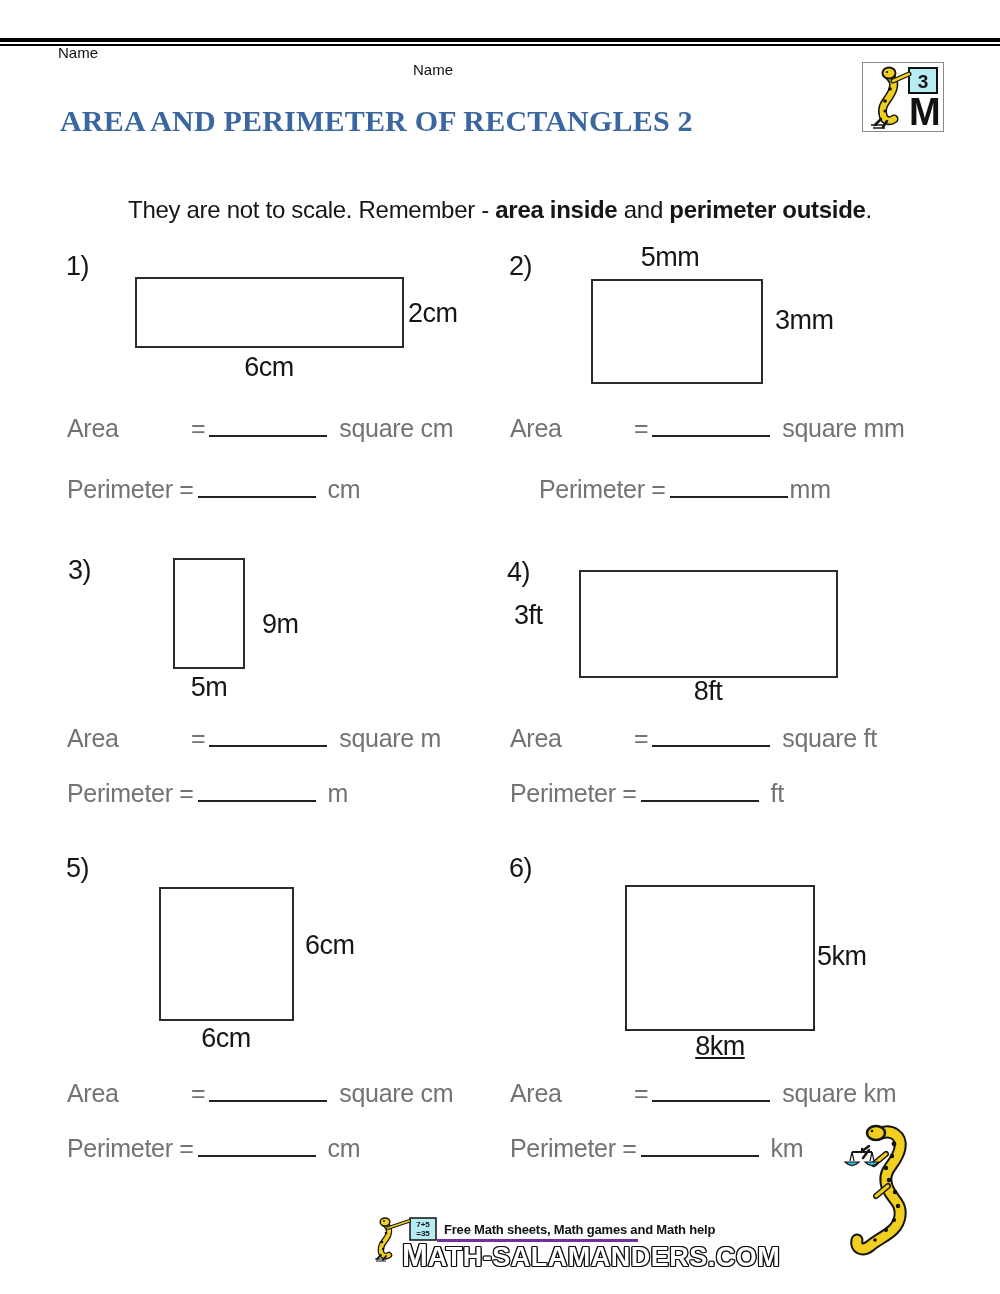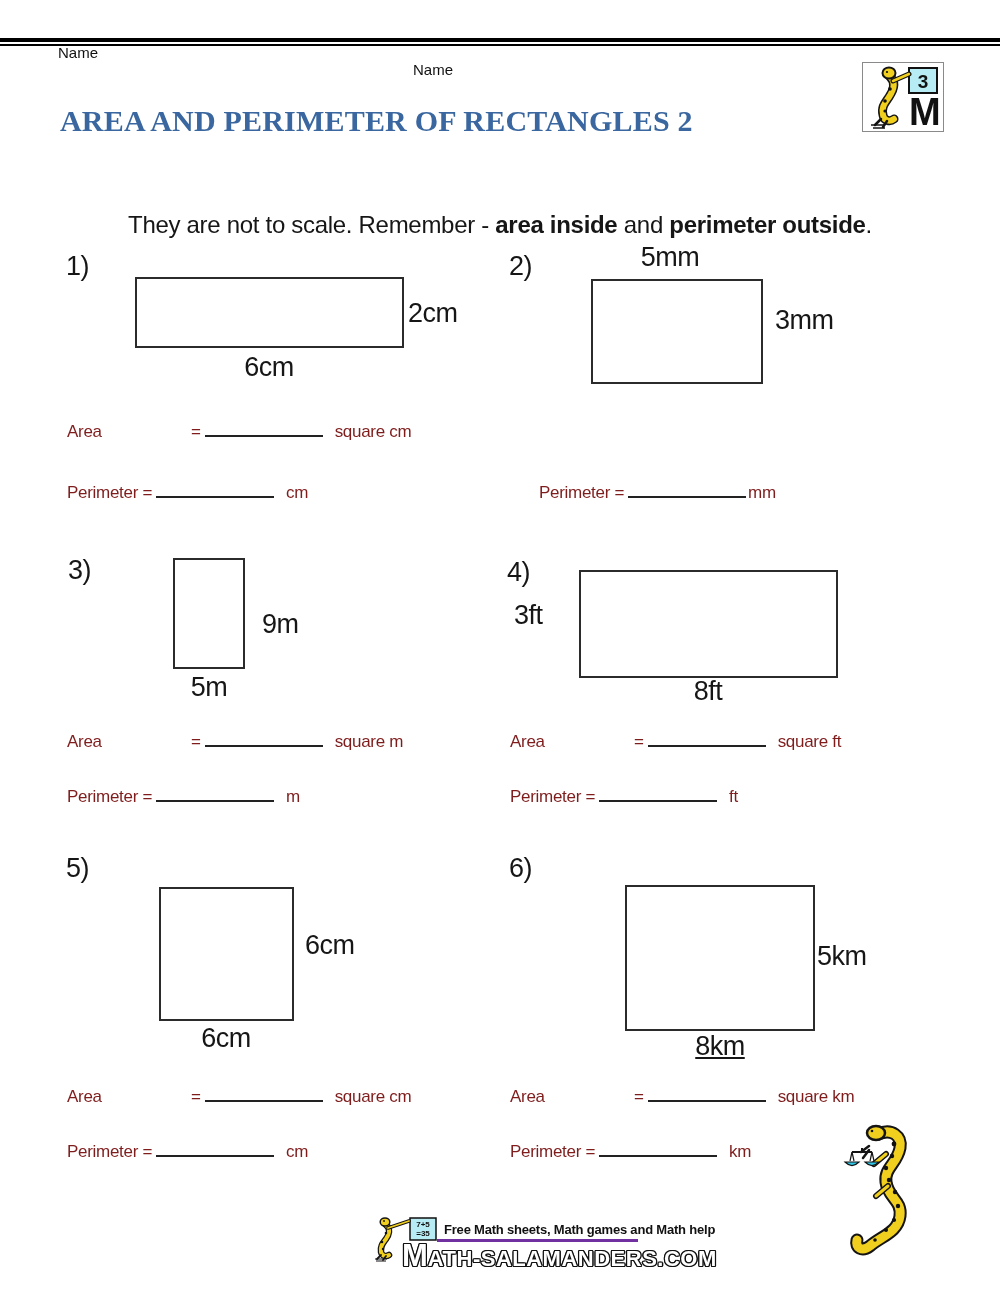--- a/index.html
+++ b/index.html
@@ -17,44 +17,44 @@
 
   .badge-box { left:862px; top:62px; width:80px; height:68px; border:1px solid #8a8a8a; background:#fff; }
 
   .title {
     left:60px; top:104px; width:880px;
     font-family:"Liberation Serif", serif; font-size:30px; font-weight:bold;
     color:#3a679f; letter-spacing:0.2px; white-space:nowrap;
   }
 
   .instr { left:0; top:152px; width:1000px; text-align:center; font-size:24px; letter-spacing:-0.3px; color:#161616; }
-  .instr2 { top:196px;margin-top:15px; }
+  .instr2 { top:196px; }
   .instr b { letter-spacing:-0.3px; }
 
   .pnum { font-size:27px; letter-spacing:-0.5px; color:#161616; }
   .rect { border:2px solid #2b2b2b; background:#fff; box-sizing:border-box; }
   .dim  { font-size:27px; letter-spacing:-0.5px; color:#161616; white-space:nowrap; }
   .dim.centered { transform:translateX(-50%); }
 
-  .row { font-size:17px; letter-spacing:-0.3px; white-space:nowrap; color:#7f1d1d; }
+  .row { font-size:25px; letter-spacing:-0.3px; white-space:nowrap; color:#737373; }
   .area-label { display:inline-block; width:124px; }
   .blank {
     display:inline-block; width:118px; height:21px;
     border-bottom:2px solid #222; margin:0 12px 0 4px; vertical-align:baseline;
   }
   .unit.tight { margin-left:-10px; }
 
   
   .f-tag { left:444px; top:1222px; font-size:13px; font-weight:bold; letter-spacing:-0.2px; color:#111; white-space:nowrap; }
   .f-rule { left:437px; top:1239px; width:201px; height:3px; background:#7030a0; }
   .f-site { left:402px; top:1238px; white-space:nowrap; color:#fff; font-weight:bold;
             text-shadow:1.3px 0 #111, -1.3px 0 #111, 0 1.3px #111, 0 -1.3px #111,
                         1px 1px #111, -1px -1px #111, 1px -1px #111, -1px 1px #111; }
   .f-site .site-m    { font-size:31px; text-transform:uppercase; }
-  .f-site .site-rest { font-size:22px; text-transform:uppercase; letter-spacing:0.5px; }
+  .f-site .site-rest { font-size:27px; text-transform:uppercase; letter-spacing:0.5px; }
 </style>
 </head>
 <body>
 
 <div class="page">
 
   <div class="abs topbar"></div>
   <div class="abs fieldlabel" style="left:58px; top:44px;">Name</div>
   <div class="abs fieldlabel" style="left:413px; top:61px;">Name</div>
 
@@ -84,20 +84,21 @@
   <div class="abs rect" style="left:135px; top:277px; width:269px; height:71px;"></div>
   <div class="abs dim" style="left:408px; top:298px;">2cm</div>
   <div class="abs dim centered" style="left:269px; top:352px;">6cm</div>
 
   <div class="abs pnum" style="left:509px; top:251px;">2)</div>
   <div class="abs dim centered" style="left:670px; top:242px;">5mm</div>
   <div class="abs rect" style="left:591px; top:279px; width:172px; height:105px;"></div>
   <div class="abs dim" style="left:775px; top:305px;">3mm</div>
 
   <div class="abs row" style="left:67px; top:414px;"><span class="area-label">Area</span><span>=</span><span class="blank"></span><span class="unit">square cm</span></div>
+  <div class="abs row" style="left:510px; top:414px;"><span class="area-label">Area</span><span>=</span><span class="blank"></span><span class="unit">square mm</span></div>
   <div class="abs row" style="left:67px; top:475px;"><span>Perimeter =</span><span class="blank"></span><span class="unit">cm</span></div>
   <div class="abs row" style="left:539px; top:475px;"><span>Perimeter =</span><span class="blank"></span><span class="unit tight">mm</span></div>
 
   <div class="abs pnum" style="left:68px; top:555px;">3)</div>
   <div class="abs rect" style="left:173px; top:558px; width:72px; height:111px;"></div>
   <div class="abs dim" style="left:262px; top:609px;">9m</div>
   <div class="abs dim centered" style="left:209px; top:672px;">5m</div>
 
   <div class="abs pnum" style="left:507px; top:557px;">4)</div>
   <div class="abs dim" style="left:514px; top:600px;">3ft</div>

